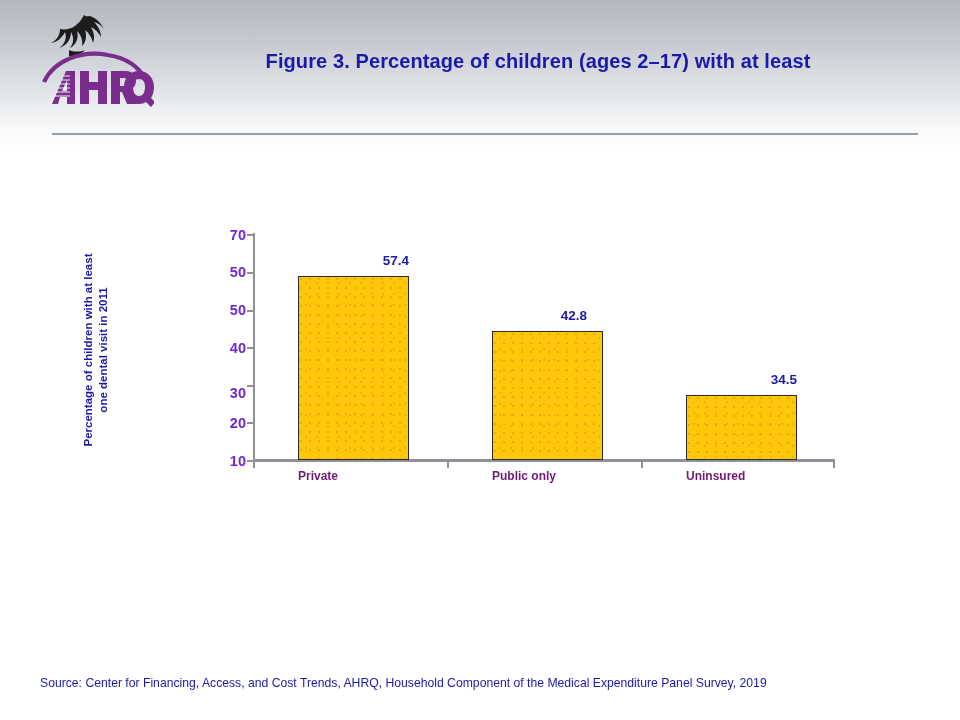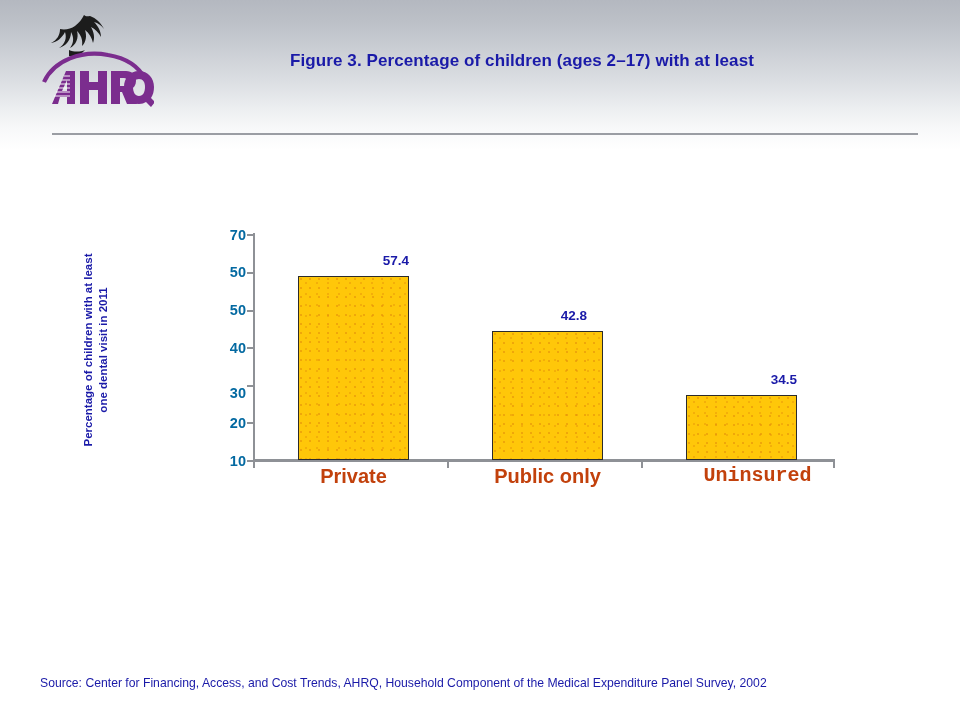--- a/index.html
+++ b/index.html
@@ -37,25 +37,25 @@
   #logo {
     position: absolute;
     left: 38px; top: 8px;
     width: 116px; height: 100px;
   }
   #logo svg { display: block; }
 
   
   #title {
     position: absolute;
-    left: 172px; top: 48px;
+    left: 188px; top: 48px;
     width: 700px;
     text-align: center;
     color: #1a1aa8;
-    font-size: 17px;
+    font-size: 20px;
     font-weight: bold;
     line-height: 26px;
     letter-spacing: 0.1px;
   }
   #title .line { display: block; }
 
   
   #divider {
     position: absolute;
     left: 52px; top: 133px;
@@ -85,21 +85,21 @@
     line-height: 15px;
   }
   #yaxis-title .line { display: block; }
 
   
   .ytick-label {
     position: absolute;
     right: 0;
     width: 34px;
     text-align: right;
-    color: #0369a1;
+    color: #6d28d9;
     font-size: 14.5px;
     font-weight: bold;
     line-height: 14px;
     margin-top: -7px;
   }
   #ytick-labels {
     position: absolute;
     left: 210px; top: 0;
     width: 36px; height: 320px;
   }
@@ -149,23 +149,23 @@
     position: absolute;
     text-align: right;
     color: #1a1aa8;
     font-size: 13.5px;
     font-weight: bold;
     line-height: 14px;
   }
   .cat-label {
     position: absolute;
     top: 278px;
-    text-align: center;
-    color: #c2410c;
-    font-size: 20px;
+    text-align: left;
+    color: #701a75;
+    font-size: 12px;
     font-weight: bold;
     line-height: 16px;
   }
 
   
   #source {
     position: absolute;
     left: 40px; top: 676px;
     width: 880px;
     color: #1a1aa8;
@@ -252,19 +252,19 @@
       <div class="bar" style="left:45px;  width:111px; top:86px;  height:184px;"></div>
       <div class="bar-value" style="left:45px;  width:111px; top:64px;">57.4</div>
       <div class="cat-label" style="left:45px;  width:111px;">Private</div>
 
       <div class="bar" style="left:239px; width:111px; top:141px; height:129px;"></div>
       <div class="bar-value" style="left:223px; width:111px; top:119px;">42.8</div>
       <div class="cat-label" style="left:239px; width:111px;">Public only</div>
 
       <div class="bar" style="left:433px; width:111px; top:205px; height:65px;"></div>
       <div class="bar-value" style="left:433px; width:111px; top:183px;">34.5</div>
-      <div class="cat-label" style="left:449px; width:111px;font-family:Liberation Mono, monospace;">Uninsured</div>
+      <div class="cat-label" style="left:433px; width:111px;">Uninsured</div>
     </div>
   </div>
 
-  <div id="source">Source: Center for Financing, Access, and Cost Trends, AHRQ, Household Component of the Medical Expenditure Panel Survey, 2002</div>
+  <div id="source">Source: Center for Financing, Access, and Cost Trends, AHRQ, Household Component of the Medical Expenditure Panel Survey, 2019</div>
 
 </div>
 
 </body></html>

